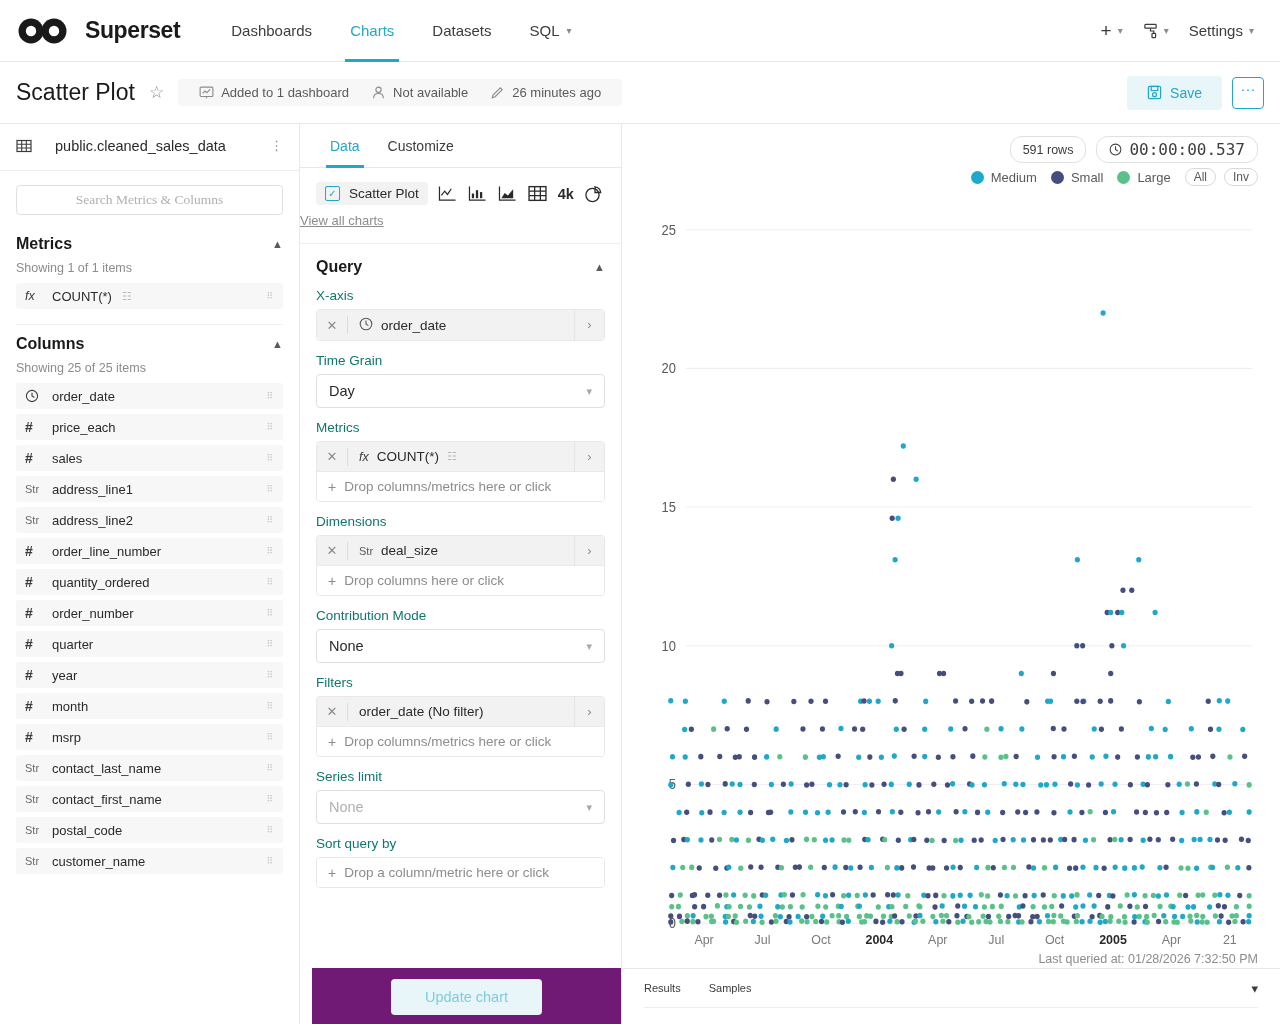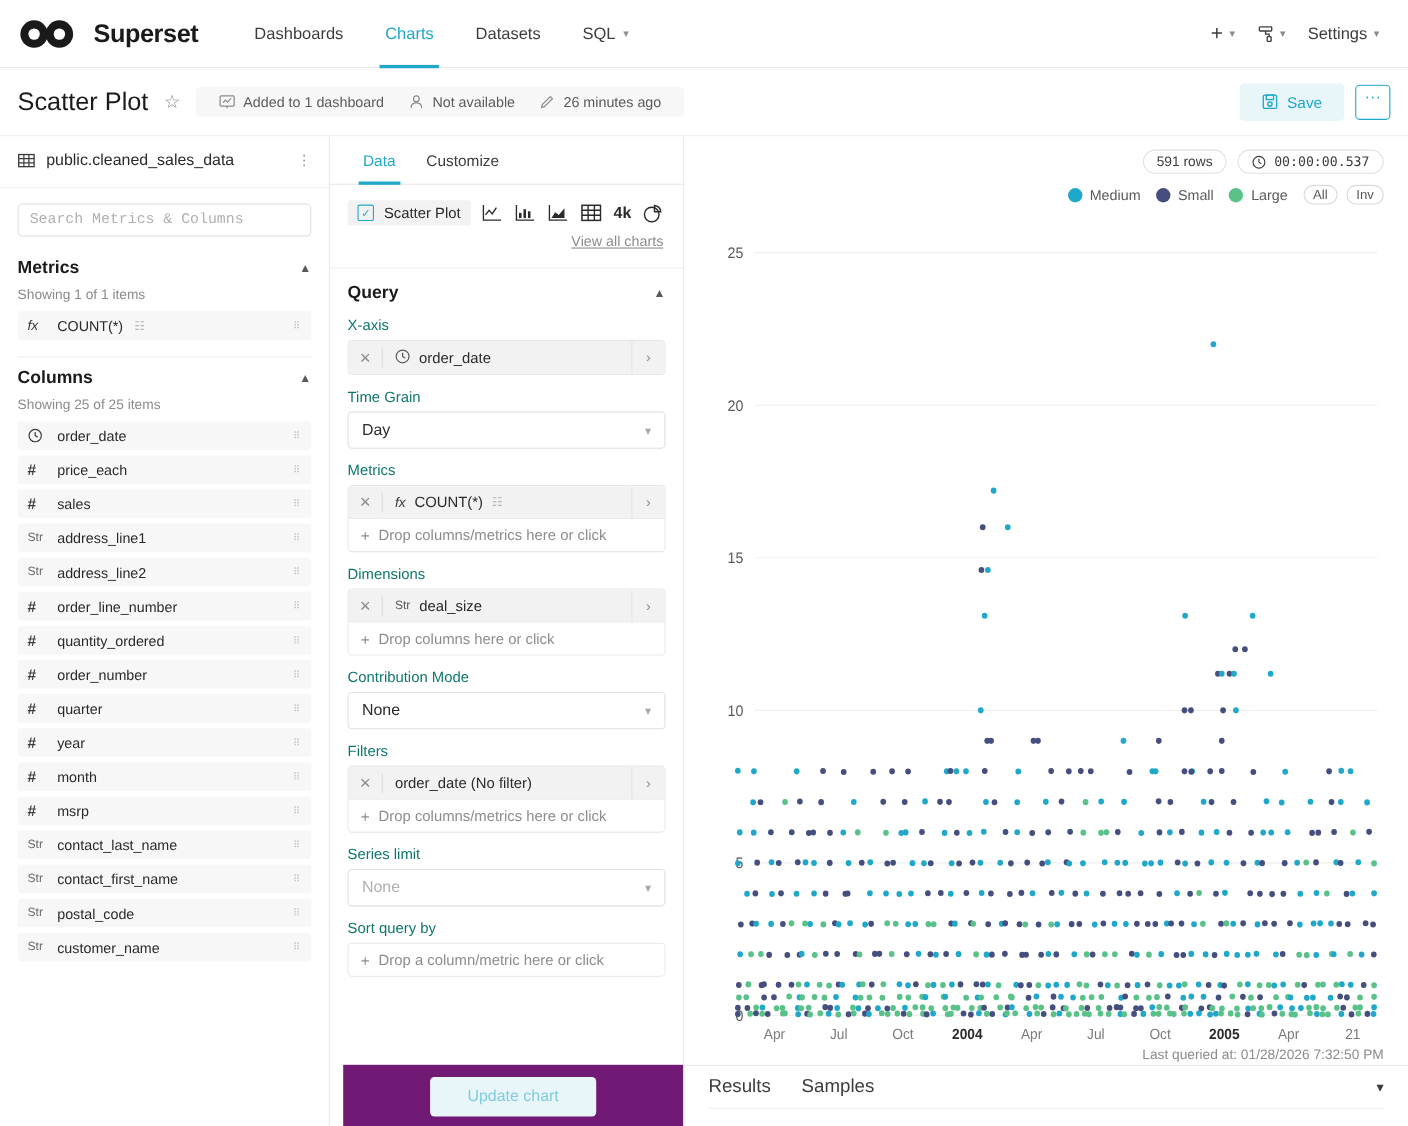--- a/index.html
+++ b/index.html
@@ -73,29 +73,30 @@
   
   #leftpanel { width: 300px; border-right: 1px solid #e8e8e8; display: flex; flex-direction: column; background: #fff; }
   #ds-header {
     padding: 14px 16px 0 16px; display: flex; align-items: flex-start;
     justify-content: space-between;
   }
   #ds-title { font-size: 15px; color: #1a1a1a; }
   #collapse-icon { color: #20a7c9; font-size: 14px; cursor: pointer; letter-spacing: -2px; }
   #ds-name-row {
     display: flex; align-items: center; padding: 14px 16px 16px 16px;
-    border-bottom: 1px solid #efefef; gap: 10px;
+    border-bottom: 1px solid #efefef; gap: 23px;
   }
   #ds-name { font-size: 14.5px; color: #2a2a2a; }
   #ds-kebab { margin-left: auto; color: #8c8c8c; font-size: 13px; cursor: pointer; line-height: 0.7; }
   #search-wrap { padding: 14px 16px 10px 16px; }
   #search-input {
     width: 100%; height: 30px; border: 1px solid #e0e0e0; border-radius: 4px;
-    padding: 0 10px; font-size: 13.5px; color: #323232; font-family: Liberation Mono, monospace;
+    padding: 0 10px; font-size: 13.5px; color: #323232; font-family: Liberation Serif, serif;
     background: #fff;
+    text-align: center;
   }
   #search-input::placeholder { color: #b0b0b0; }
   .section-head {
     display: flex; align-items: center; justify-content: space-between;
     padding: 10px 16px 2px 16px;
   }
   .section-head .st { font-size: 16px; font-weight: 700; color: #1a1a1a; }
   .section-head .chev { font-size: 11px; color: #5a5a5a; cursor: pointer; }
   .showing { font-size: 12.5px; color: #8c8c8c; padding: 6px 16px 8px 16px; }
   .field-row {
@@ -130,21 +131,21 @@
     display: flex; align-items: center; gap: 9px; background: #f2f2f3;
     border-radius: 3px; padding: 4px 9px;
   }
   #viz-check {
     width: 15px; height: 15px; border: 1.4px solid #20a7c9; border-radius: 2px;
     color: #20a7c9; font-size: 10px; display: flex; align-items: center; justify-content: center;
   }
   #viz-label { font-size: 13.5px; color: #2a2a2a; }
   .vizicon { width: 20px; height: 20px; color: #2a2a2a; display: flex; align-items:center; justify-content:center; cursor: pointer; }
   #viz4k { font-size: 14.5px; font-weight: 700; color: #2a2a2a; cursor: pointer; }
-  #viewall { text-align: right; padding: 6px 18px 0 0; }
+  #viewall { padding: 6px 18px 0 0; }
   #viewall a { font-size: 13px; color: #8c8c8c; text-decoration: underline; cursor: pointer; }
   #query-divider { height: 1px; background: #efefef; margin: 14px 0 0 0; }
   #ctrl-scroll { flex: 1; overflow: hidden; padding-bottom: 10px; }
   #query-head {
     display: flex; align-items: center; justify-content: space-between;
     padding: 14px 16px 6px 16px;
   }
   #query-head .qt { font-size: 16px; font-weight: 700; color: #1a1a1a; }
   #query-head .chev { font-size: 11px; color: #5a5a5a; cursor: pointer; }
   .ctrl { padding: 6px 16px 0 16px; }
@@ -186,36 +187,36 @@
   }
 
   
   #rightpanel { flex: 1; display: flex; flex-direction: column; background: #fff; position: relative; }
   #chart-area { flex: 1; position: relative; overflow: hidden; }
   #badges { position: absolute; top: 12px; right: 22px; display: flex; gap: 10px; z-index: 5; }
   .badge-pill {
     border: 1px solid #e0e0e0; border-radius: 12px; padding: 3px 12px;
     font-size: 12.5px; color: #3c3c3c; background: #fff; display: flex; align-items: center; gap: 7px;
   }
-  .badge-pill.mono { font-family: "DejaVu Sans Mono", monospace; font-size: 12px; }
+  .badge-pill.mono { font-family: "DejaVu Sans Mono", monospace; font-size: 16px; }
   #legend { position: absolute; top: 44px; right: 22px; display: flex; align-items: center; gap: 8px; z-index: 5; }
   .legitem { display: flex; align-items: center; gap: 7px; cursor: pointer; margin-right: 6px; }
   .legdot { width: 13px; height: 13px; border-radius: 50%; }
   .legtext { font-size: 13px; color: #5a5a5a; }
   .legbtn {
     border: 1px solid #d9d9d9; border-radius: 10px; padding: 1px 8px;
     font-size: 12px; color: #5a5a5a; background: #fff; cursor: pointer;
   }
   #plot { position: absolute; left: 0; top: 0; width: 100%; height: 100%; }
   #lastq {
     position: absolute; bottom: 2px; right: 22px; font-size: 12.5px; color: #8c8c8c; margin-left: 20px;
   }
   #resultpane { border-top: 1px solid #e8e8e8; background: #fff; height: 56px; flex: 0 0 56px; }
   #resulttabs { display: flex; align-items: center; height: 38px; padding: 0 22px; gap: 0; position: relative; }
-  .rtab { font-size: 17px; color: #3c3c3c; padding: 0 14px; cursor: pointer; }
+  .rtab { font-size: 11px; color: #3c3c3c; padding: 0 14px; cursor: pointer; }
   .rtab:first-child { padding-left: 0; }
   #rcollapse { margin-left: auto; color: #3c3c3c; font-size: 13px; cursor: pointer; }
   #rdivider { height: 1px; background: #eeeeee; margin: 0 22px; }
 </style>
 </head>
 <body>
 
 <div id="topnav">
   <div id="brand">
     <svg class="logo" width="60" height="28" viewBox="0 0 60 28">

